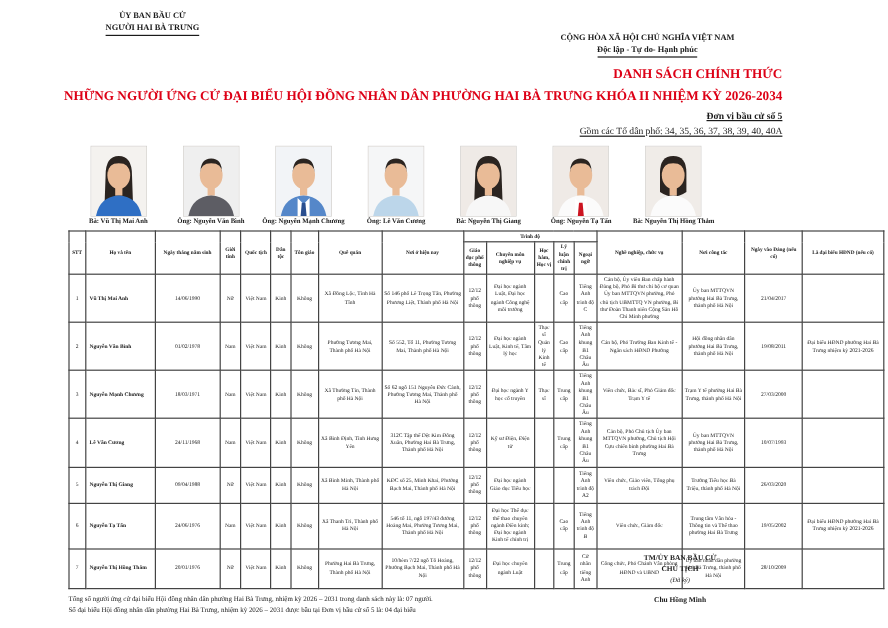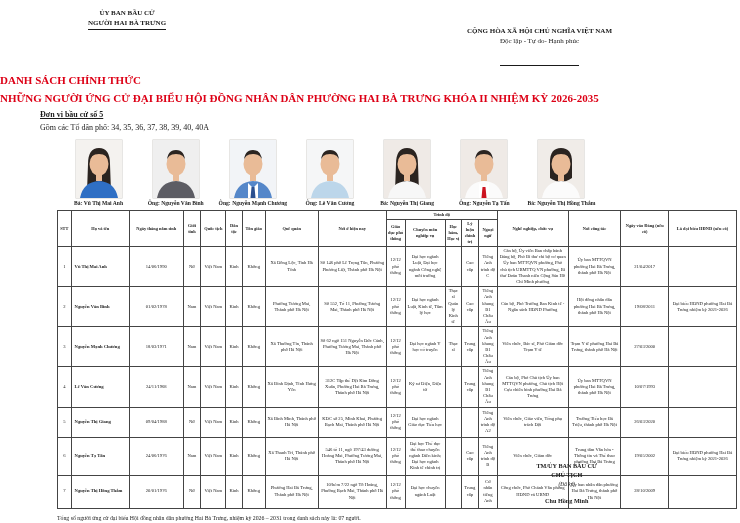--- a/index.html
+++ b/index.html
@@ -12,28 +12,28 @@
     overflow:hidden;
   }
   .page{width:652px;height:523px;position:relative;}
 
   
   .top-header{display:flex;justify-content:space-between;padding:8px 40px 0 88px;}
   .org-block{text-align:center;font-weight:bold;font-size:7px;line-height:1.45;}
   .org-block .u{border-bottom:0.5px solid #1a1a1a;padding-bottom:1px;display:inline-block;}
   .nation-block{text-align:center;font-size:7px;line-height:1.45;}
   .nation-block .l1{font-weight:bold;margin-top:18px;}
-  .nation-block .l2{font-weight:normal;border-bottom:0.5px solid #1a1a1a;padding-bottom:19px;display:inline-block;}
-
-  .doc-title{text-align:left;margin-top:6px;line-height:1.5;}
+  .nation-block .l2{font-weight:bold;border-bottom:0.5px solid #1a1a1a;padding-bottom:1px;display:inline-block;}
+
+  .doc-title{text-align:right;margin-top:6px;line-height:1.5;}
   .doc-title .t1{font-size:11px;font-weight:bold;color:#dd0016;}
   .doc-title .t2{font-size:11px;font-weight:bold;color:#dd0016;margin-top:1px;}
-  .doc-sub{text-align:left;font-size:8px;line-height:1.6;margin-top:3px;padding-left:40px;}
+  .doc-sub{text-align:right;font-size:8px;line-height:1.6;margin-top:3px;}
   .doc-sub .s1{font-weight:bold;text-decoration:underline;}
-  .doc-sub .s2{font-weight:normal;}
+  .doc-sub .s2{font-weight:normal;text-decoration:underline;}
 
   
   .photo-strip{display:flex;justify-content:space-between;padding:5px 52px 0 60px;align-items:flex-end;}
   .photo-card{display:flex;flex-direction:column;align-items:center;width:78px;}
   .photo-frame{width:46px;height:58px;background:#f2f0ed;overflow:hidden;box-shadow:0 0 0 0.5px #cfcdca;}
   .photo-frame svg{display:block;}
   .photo-name{font-size:5.6px;font-weight:bold;margin-top:2.5px;white-space:nowrap;}
 
   
   .table-wrap{padding:4px 3px 0 57px;}
@@ -64,21 +64,21 @@
       <div class="u">NGƯỜI HAI BÀ TRƯNG</div>
     </div>
     <div class="nation-block">
       <div class="l1">CỘNG HÒA XÃ HỘI CHỦ NGHĨA VIỆT NAM</div>
       <div class="l2">Độc lập - Tự do- Hạnh phúc</div>
     </div>
   </div>
 
   <div class="doc-title">
     <div class="t1">DANH SÁCH CHÍNH THỨC</div>
-    <div class="t2">NHỮNG NGƯỜI ỨNG CỬ ĐẠI BIỂU HỘI ĐỒNG NHÂN DÂN PHƯỜNG HAI BÀ TRƯNG KHÓA II NHIỆM KỲ 2026-2035</div>
+    <div class="t2">NHỮNG NGƯỜI ỨNG CỬ ĐẠI BIỂU HỘI ĐỒNG NHÂN DÂN PHƯỜNG HAI BÀ TRƯNG KHÓA II NHIỆM KỲ 2026-2034</div>
   </div>
   <div class="doc-sub">
     <div class="s1">Đơn vị bầu cử số 5</div>
     <div class="s2">Gồm các Tổ dân phố: 34, 35, 36, 37, 38, 39, 40, 40A</div>
   </div>
 
   <div class="photo-strip" id="photos">
       <div class="photo-card">
         <div class="photo-frame">
           <svg width="46" height="58" viewBox="0 0 46 58" xmlns="http://www.w3.org/2000/svg">

